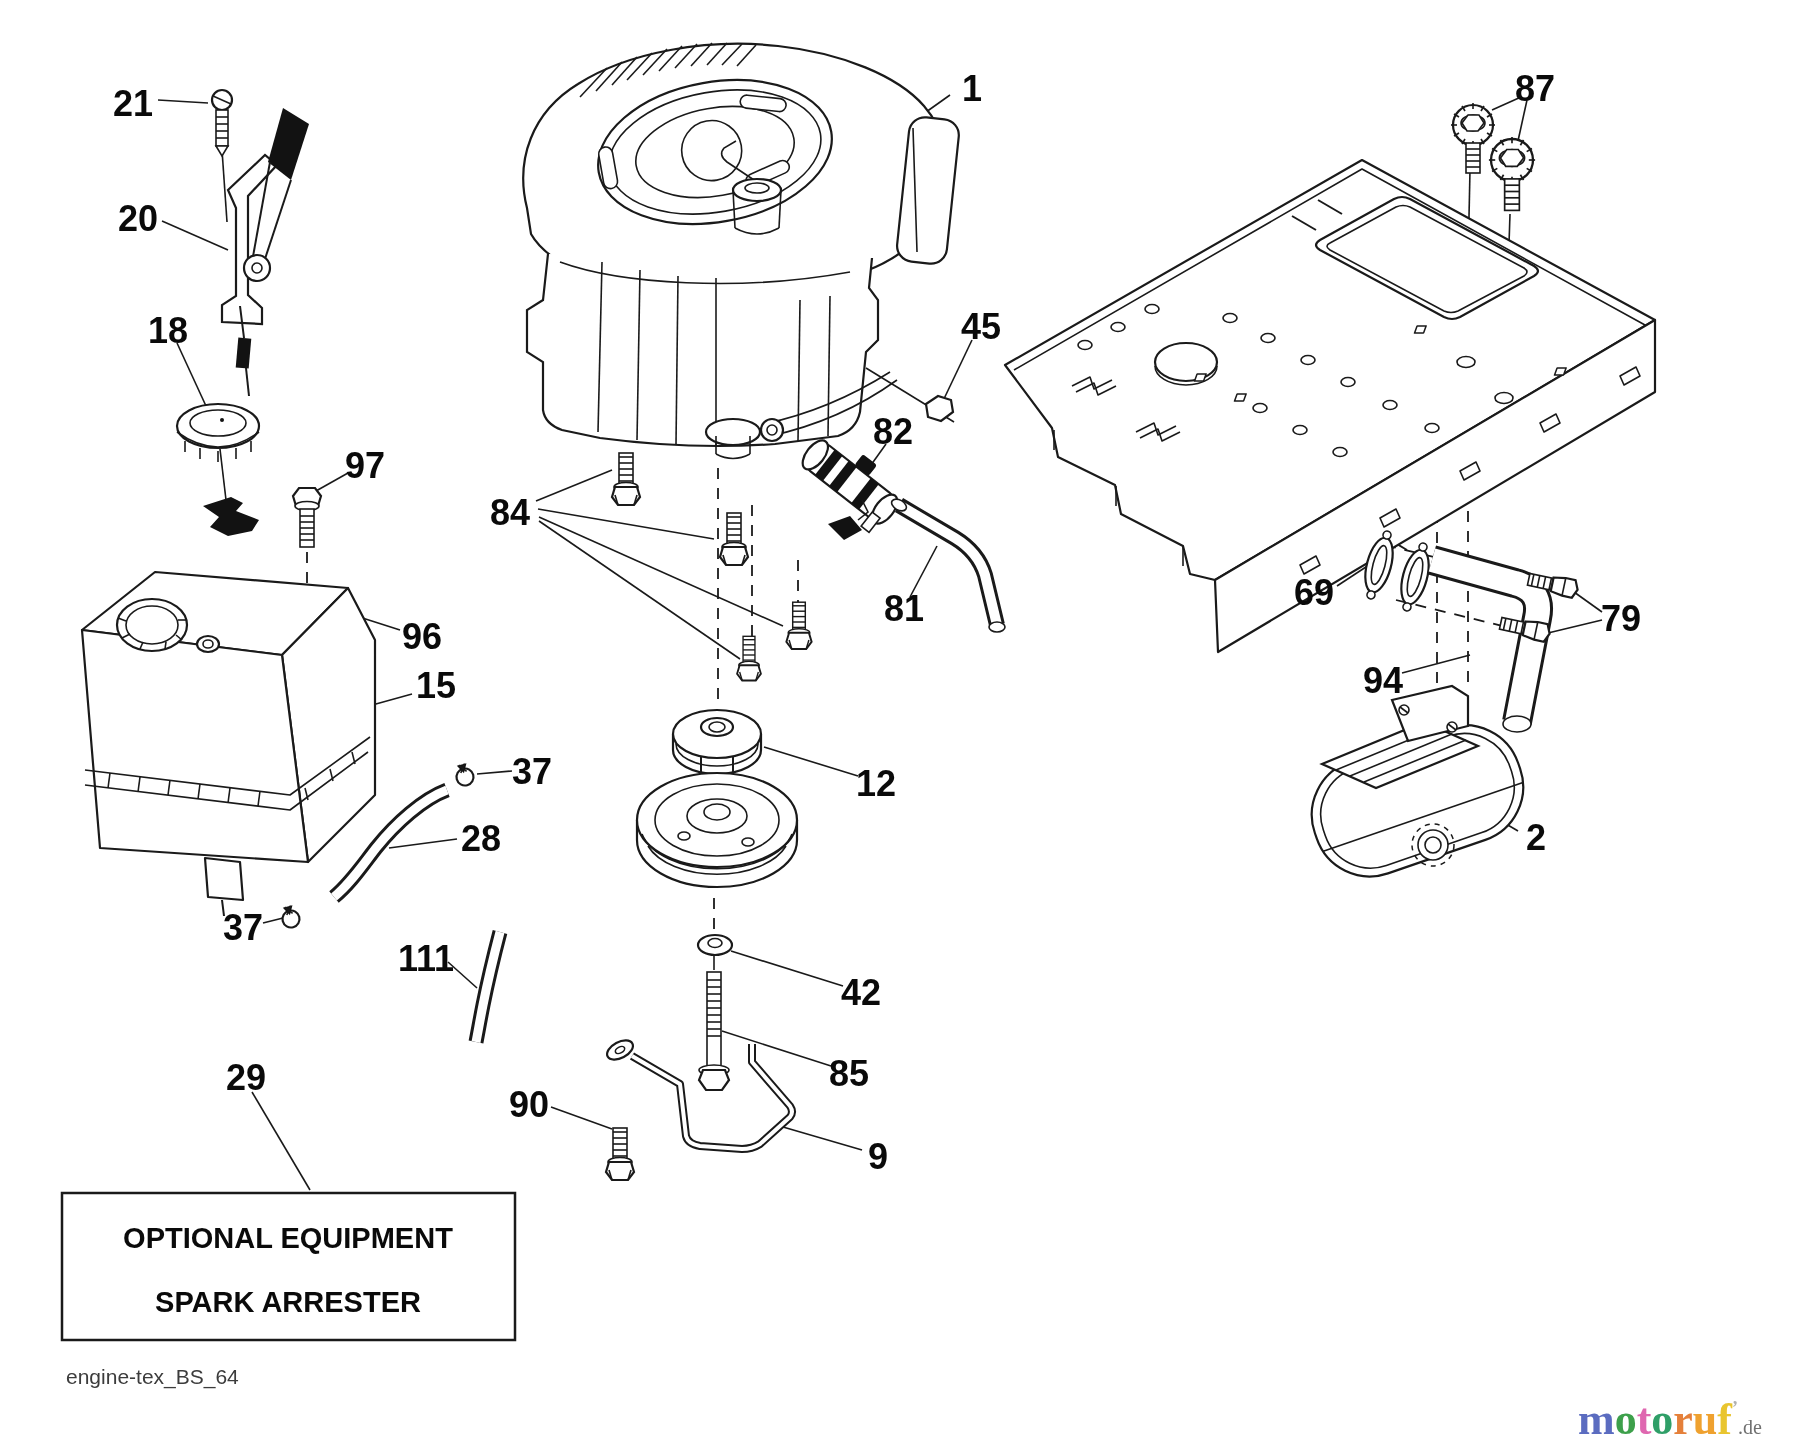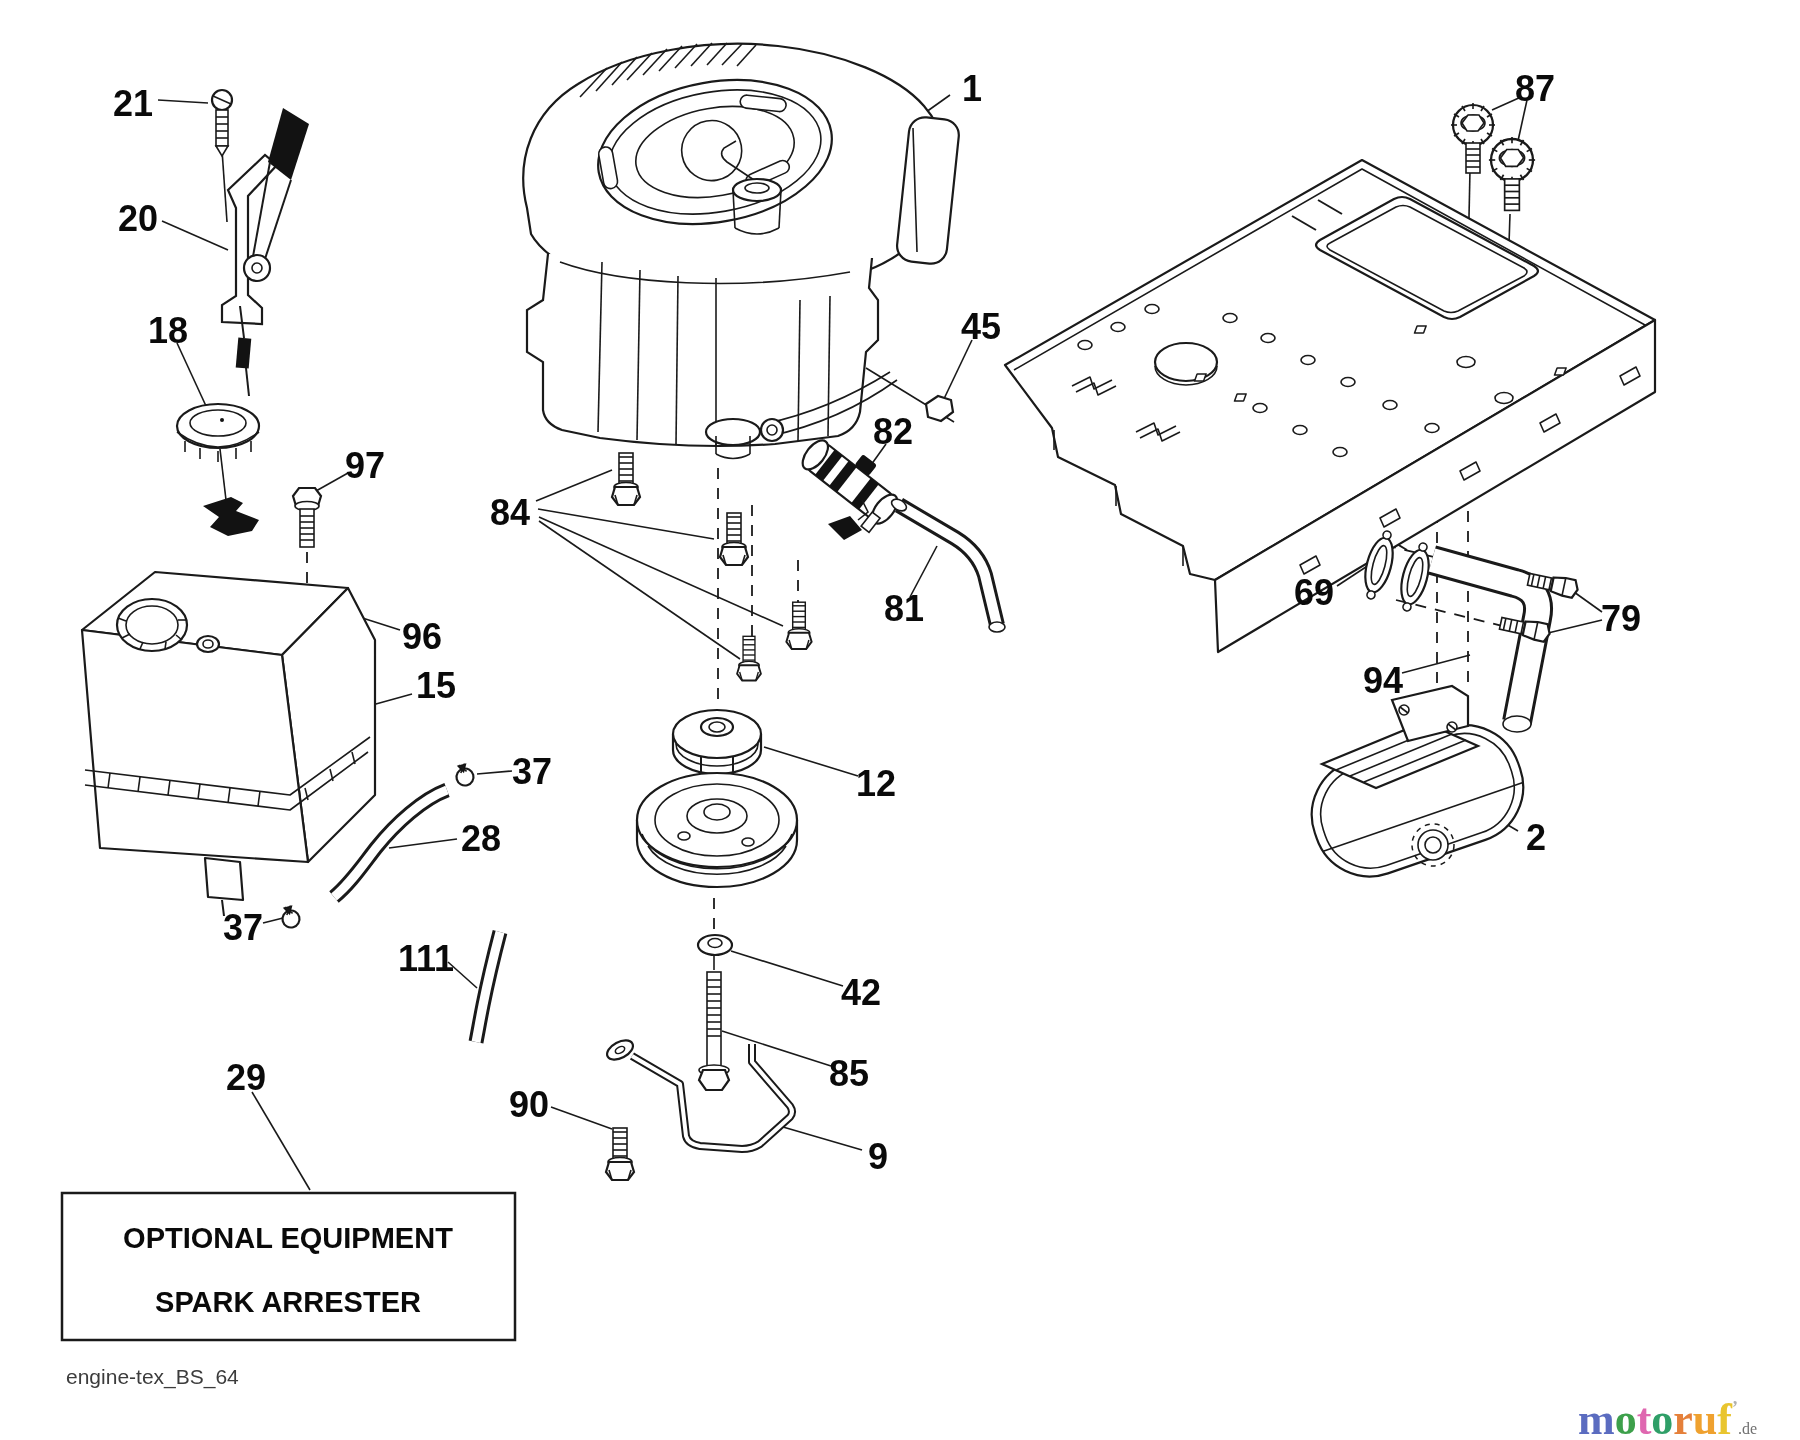--- a/index.html
+++ b/index.html
@@ -11,21 +11,21 @@
   .foot{font-family:"Liberation Sans",sans-serif;font-weight:400;font-size:21px;fill:#3c3c3c;}
   .ln{stroke:#1a1a1a;stroke-width:2;fill:none;}
   .thin{stroke:#1a1a1a;stroke-width:1.6;fill:none;}
   .dash{stroke:#1a1a1a;stroke-width:1.8;fill:none;stroke-dasharray:11 9;}
   .wh{fill:#fff;stroke:#1a1a1a;stroke-width:2.2;}
   .whthin{fill:#fff;stroke:#1a1a1a;stroke-width:1.6;}
   .blk{fill:#121212;stroke:none;}
   .logo{position:absolute;left:1578px;top:1386px;width:215px;height:50px;white-space:nowrap;
         font-family:"Liberation Serif",serif;font-weight:700;font-size:44px;line-height:44px;}
   .logo .mark{font-size:18px;vertical-align:20px;}
-  .logo .suffix{font-family:"Liberation Serif",serif;font-weight:400;font-size:16px;}
+  .logo .suffix{font-family:"Liberation Serif",serif;font-weight:400;font-size:20px;}
 </style>
 </head>
 <body>
 
 <div class="stage">
 <svg width="1800" height="1440" viewBox="0 0 1800 1440">
 
   <defs>
     <g id="boltv">
       <rect x="-7" y="-42" width="14" height="34" class="whthin"></rect>

